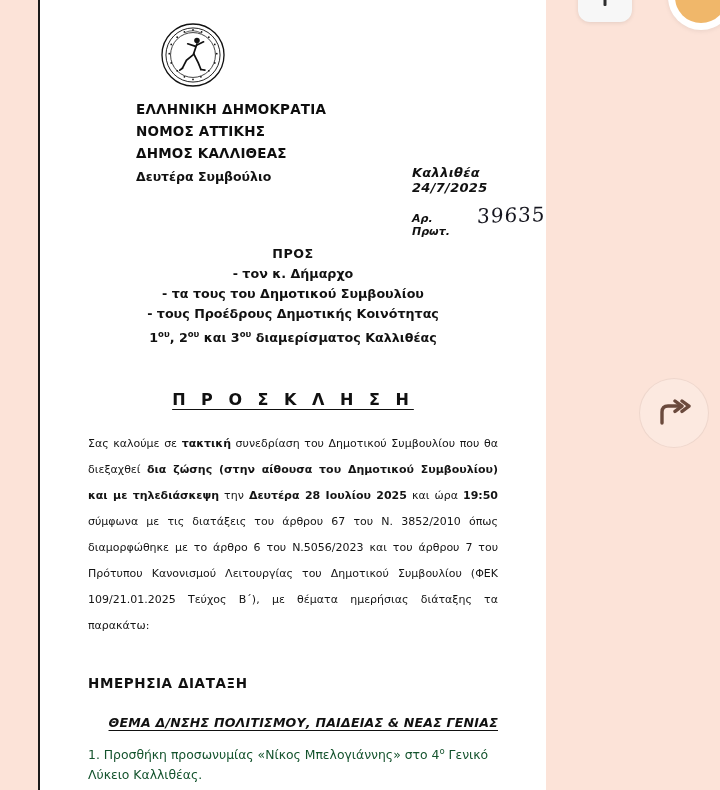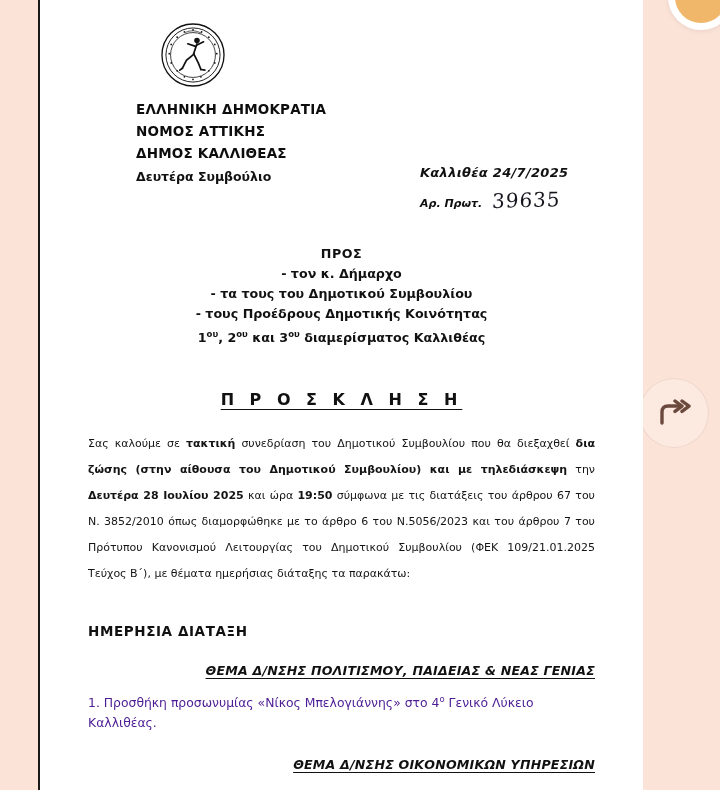--- a/index.html
+++ b/index.html
@@ -81,21 +81,21 @@
     justify-content: center;
     cursor: pointer;
   }
   .fwd-btn svg { display: block; }
 
   
   .page {
     position: absolute;
     left: 38px;
     top: 0;
-    width: 605px;
+    width: 508px;
     height: 790px;
     background: #ffffff;
     border-left: 2px solid #1a1a1a;
     overflow: hidden;
   }
 
   .page-inner {
     padding: 0 48px;
     color: #111;
   }
@@ -121,23 +121,23 @@
   }
   .lh-sub {
     font-weight: bold;
     font-size: 12.5px;
     line-height: 22px;
     margin-top: 2px;
   }
 
   .dateblock {
     position: absolute;
-    left: 380px;
+    left: 372px;
     top: 165px;
-    text-align: right;
+    text-align: left;
   }
   .date-line {
     font-style: italic;
     font-weight: bold;
     font-size: 13px;
     letter-spacing: 0.3px;
   }
   .proto-row {
     margin-top: 8px;
     display: flex;
@@ -206,21 +206,21 @@
     font-size: 12.6px;
     text-decoration: underline;
     text-underline-offset: 3px;
     letter-spacing: 0.2px;
   }
 
   .agenda-item {
     margin-top: 11px;
     font-size: 12.4px;
     line-height: 20px;
-    color: #4c1d95;
+    color: #14532d;
   }
   .agenda-item sup { font-size: 8.5px; vertical-align: super; }
 </style>
 </head>
 <body>
 
 <div class="viewer">
 
   <div class="top-card">
     <div class="top-card-caret"></div>

